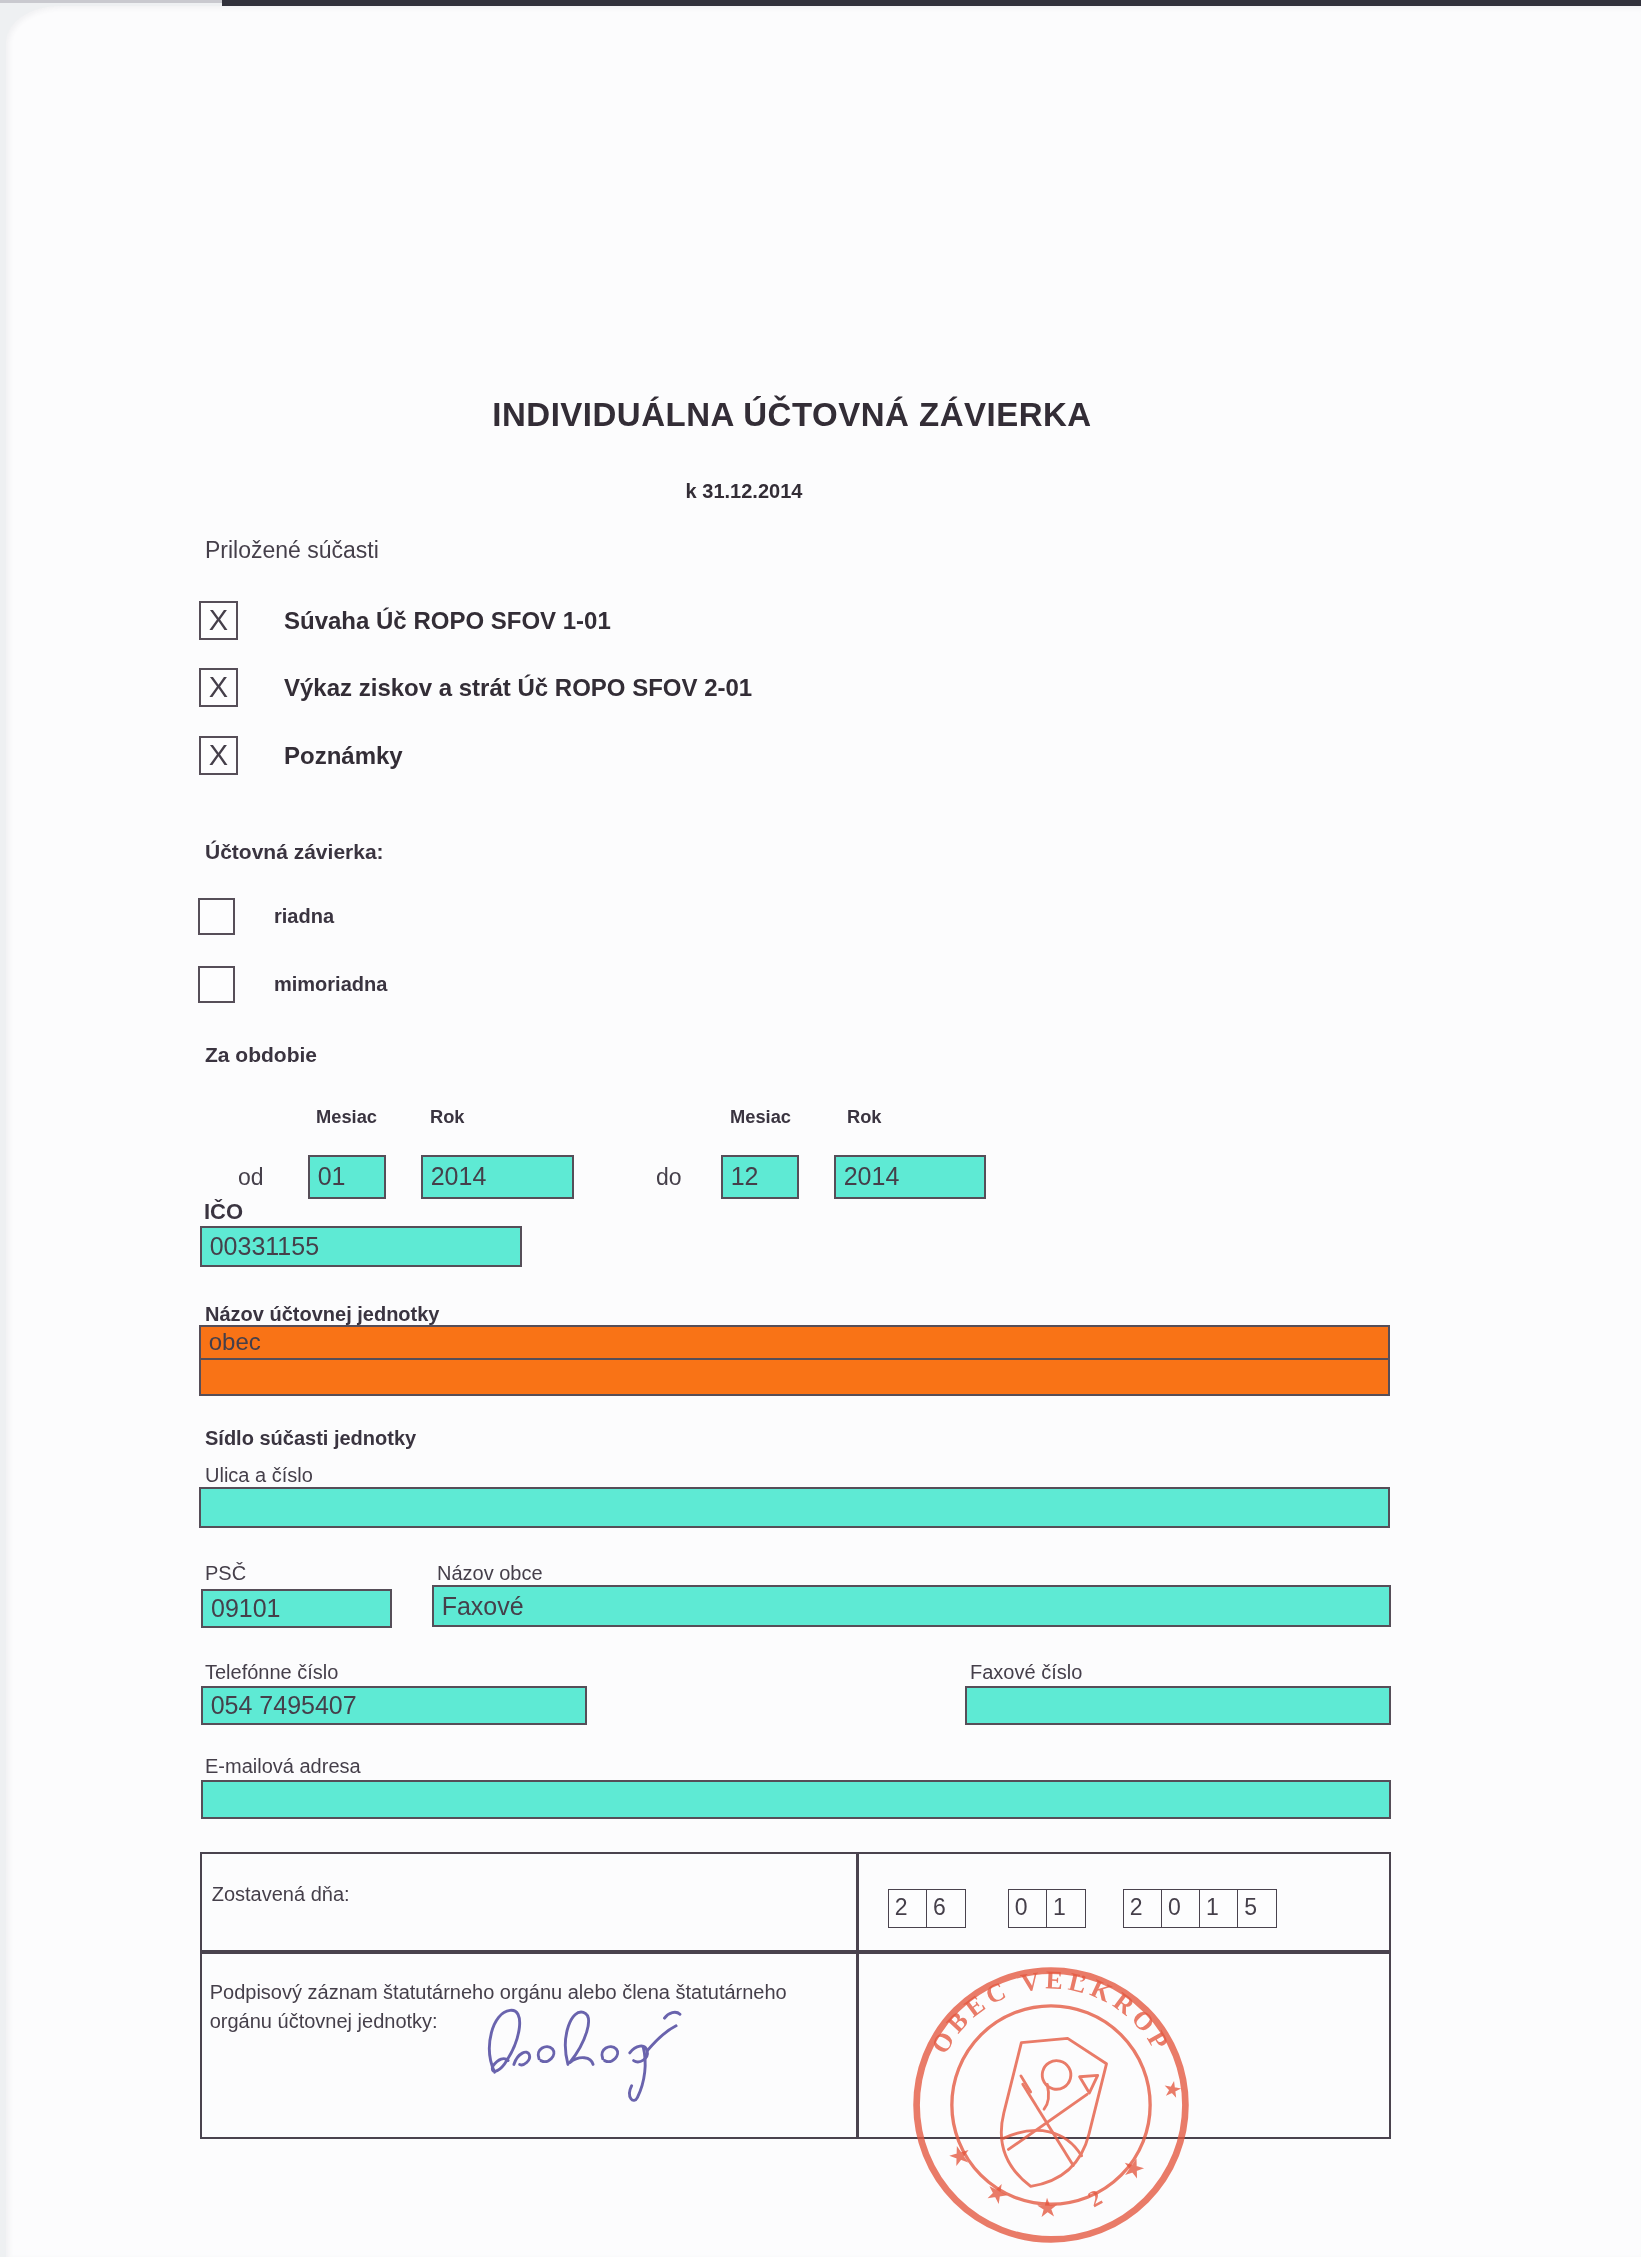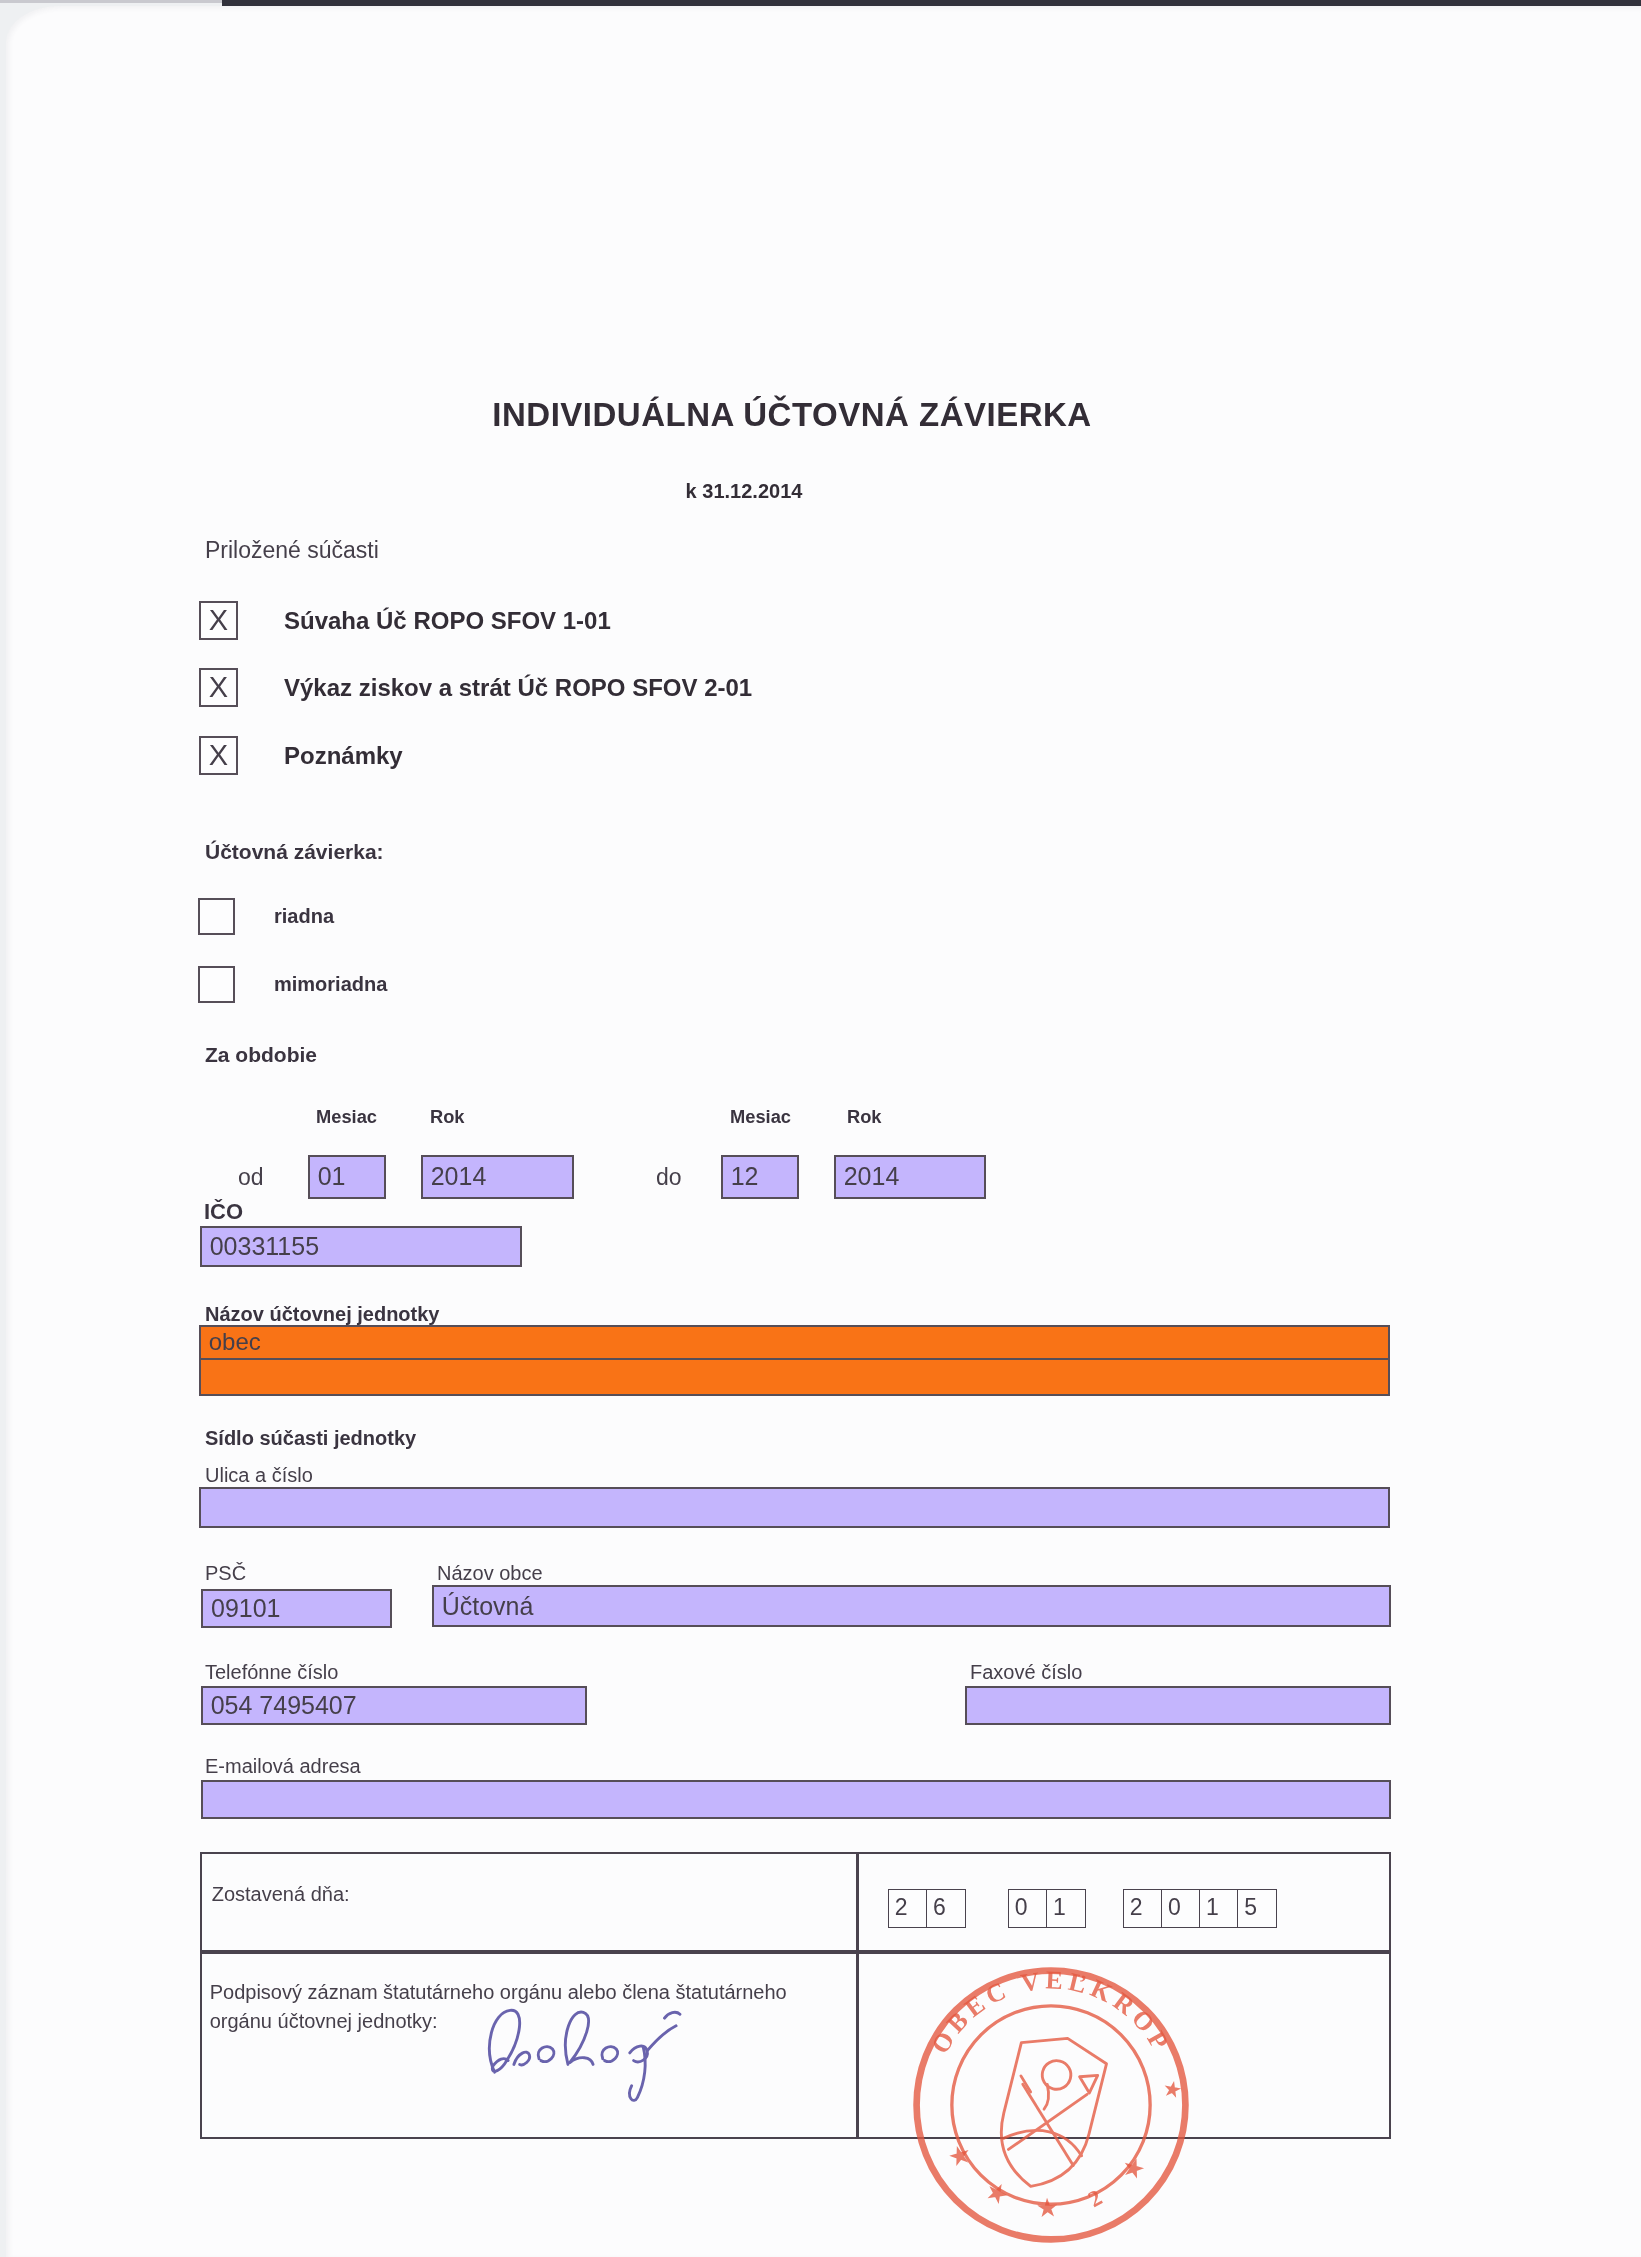--- a/index.html
+++ b/index.html
@@ -12,21 +12,21 @@
   .abs{position:absolute;}
   .title{font-size:33px;font-weight:bold;letter-spacing:0.5px;text-align:center;color:#332d36;}
   .subtitle{font-size:20px;font-weight:bold;text-align:center;color:#332d36;}
   .lbl{font-size:20px;color:#453f4a;}
   .lbl-b{font-size:20px;font-weight:bold;color:#3a3440;}
   .lbl-sm-b{font-size:18.3px;font-weight:bold;color:#3a3440;}
   .big-lbl{font-size:23px;color:#453f4a;}
   .item-lbl{font-size:24px;font-weight:bold;color:#332d36;}
   .cb{box-sizing:border-box;border:2.9px solid #564e58;background:#fdfdfe;text-align:center;}
   .cb .mark{font-size:29px;line-height:35px;color:#453f4a;}
-  .fbox{box-sizing:border-box;border:2.9px solid #564e58;background:#c4b5fd;
+  .fbox{box-sizing:border-box;border:2.9px solid #564e58;background:#5eead4;
         font-size:25px;color:#453f4a;padding-left:7.7px;overflow:hidden;white-space:nowrap;}
   .tbl{box-sizing:border-box;border:2.9px solid #4a434e;background:transparent;}
   .vline{position:absolute;top:0;bottom:0;width:2.9px;background:#4a434e;}
   .hline{position:absolute;left:0;right:0;height:3.9px;background:#4a434e;}
   .digit-cell{box-sizing:border-box;border:1.9px solid #4a434e;width:40px;height:39px;
         font-size:23px;line-height:35px;padding-left:5.8px;color:#453f4a;background:#fdfdfe;float:left;}
   .dgroup{position:absolute;top:35px;}
   .sig-svg, .stamp-svg{position:absolute;}
 </style>
 </head>
@@ -92,21 +92,21 @@
     <div style="height:36px;font-size:24px;line-height:34px;padding-left:7.7px;color:#453f4a;"></div>
   </div>
 
   <div class="abs lbl-b" style="left:205px;top:1427px;">Sídlo súčasti jednotky</div>
   <div class="abs lbl" style="left:205px;top:1464px;">Ulica a číslo</div>
   <div class="abs fbox" style="left:199px;top:1487px;width:1191px;height:41px;line-height:36px;"></div>
 
   <div class="abs lbl" style="left:205px;top:1562px;">PSČ</div>
   <div class="abs fbox" style="left:201px;top:1589px;width:191px;height:39px;line-height:34px;padding-left:8px;">09101</div>
   <div class="abs lbl" style="left:437px;top:1562px;">Názov obce</div>
-  <div class="abs fbox" style="left:432px;top:1585px;width:959px;height:42px;line-height:38px;">Účtovná</div>
+  <div class="abs fbox" style="left:432px;top:1585px;width:959px;height:42px;line-height:38px;">Faxové</div>
 
   <div class="abs lbl" style="left:205px;top:1661px;">Telefónne číslo</div>
   <div class="abs fbox" style="left:201px;top:1686px;width:386px;height:39px;line-height:34px;">054 7495407</div>
   <div class="abs lbl" style="left:970px;top:1661px;">Faxové číslo</div>
   <div class="abs fbox" style="left:965px;top:1686px;width:426px;height:39px;line-height:34px;"></div>
 
   <div class="abs lbl" style="left:205px;top:1755px;">E-mailová adresa</div>
   <div class="abs fbox" style="left:201px;top:1780px;width:1190px;height:39px;line-height:34px;"></div>
 
   <div class="abs tbl" style="left:200px;top:1852px;width:1191px;height:287px;">

